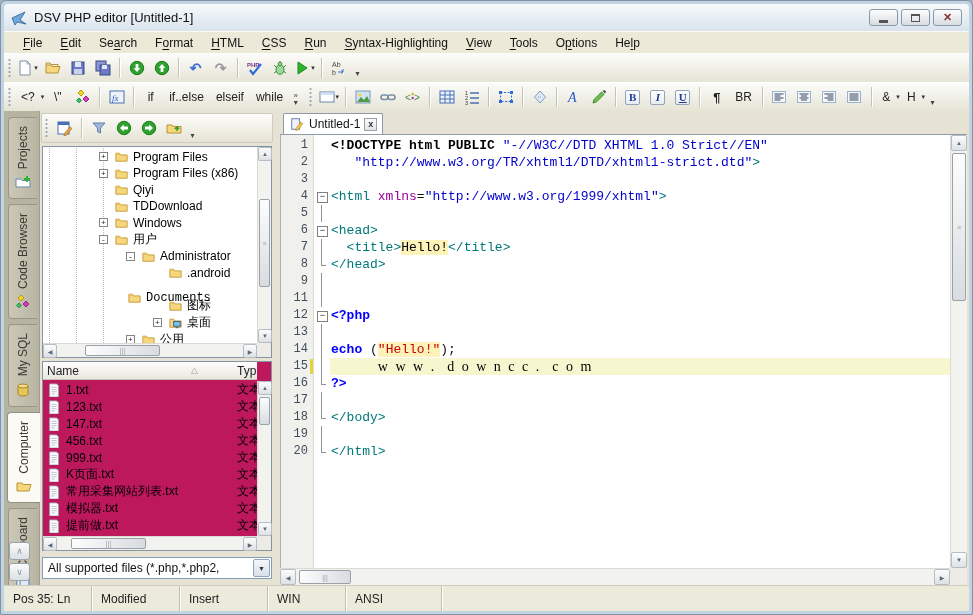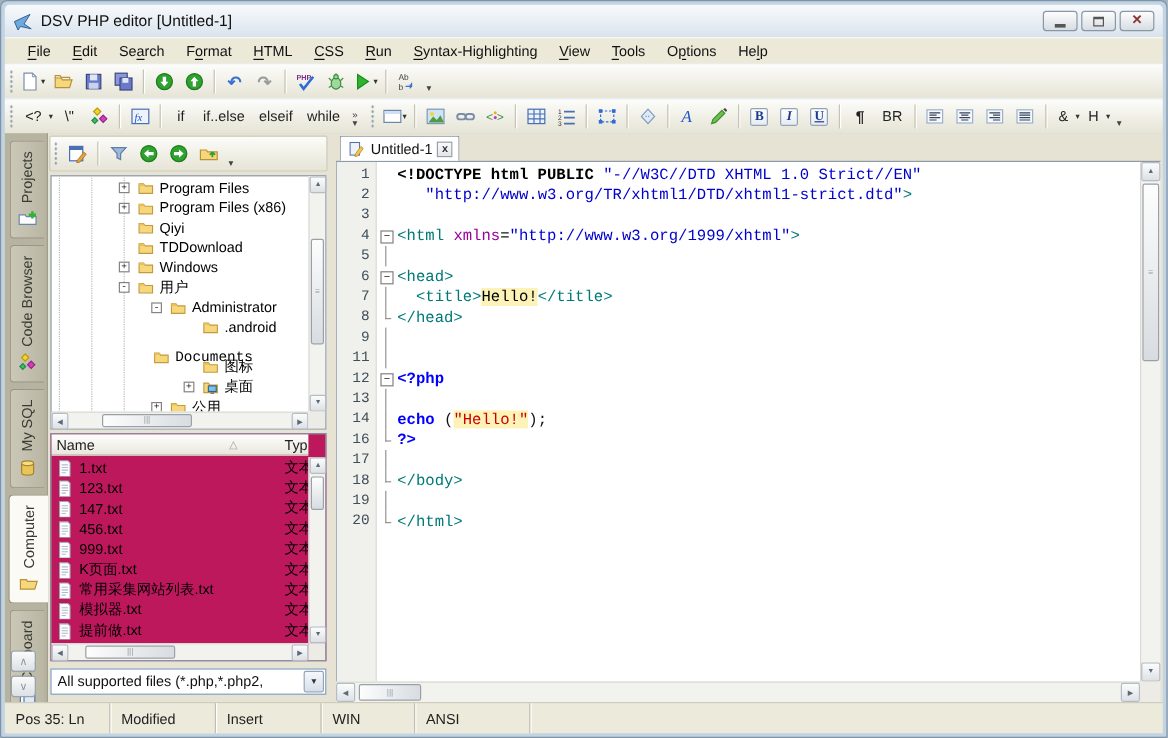--- a/index.html
+++ b/index.html
@@ -884,20 +884,21 @@
             <div class="cline"><span class="no">4</span><span class="fold box"></span><span class="ctext"><span class="tk-t">&lt;html </span><span class="tk-a">xmlns</span><span class="tk-p">=</span><span class="tk-s">"http://www.w3.org/1999/xhtml"</span><span class="tk-t">&gt;</span></span></div>
             <div class="cline"><span class="no">5</span><span class="fold line"></span><span class="ctext"></span></div>
             <div class="cline"><span class="no">6</span><span class="fold box"></span><span class="ctext"><span class="tk-t">&lt;head&gt;</span></span></div>
             <div class="cline"><span class="no">7</span><span class="fold line"></span><span class="ctext"><span class="tk-p">  </span><span class="tk-t">&lt;title&gt;</span><span class="tk-h">Hello!</span><span class="tk-t">&lt;/title&gt;</span></span></div>
             <div class="cline"><span class="no">8</span><span class="fold corner"></span><span class="ctext"><span class="tk-t">&lt;/head&gt;</span></span></div>
             <div class="cline"><span class="no">9</span><span class="fold line"></span><span class="ctext"></span></div>
             <div class="cline"><span class="no">11</span><span class="fold line"></span><span class="ctext"></span></div>
             <div class="cline"><span class="no">12</span><span class="fold box"></span><span class="ctext"><span class="tk-ph">&lt;?php</span></span></div>
             <div class="cline"><span class="no">13</span><span class="fold line"></span><span class="ctext"></span></div>
             <div class="cline"><span class="no">14</span><span class="fold line"></span><span class="ctext"><span class="tk-ph">echo</span><span class="tk-p"> (</span><span class="tk-sh">"Hello!"</span><span class="tk-p">);</span></span></div>
+            <div class="cline cur"><span class="no">15</span><span class="chg"></span><span class="fold line"></span><span class="ctext"><span class="tk-p">      </span><span class="tk-w">w w w .  d o w n c c .  c o m</span></span></div>
             <div class="cline"><span class="no">16</span><span class="fold corner"></span><span class="ctext"><span class="tk-ph">?&gt;</span></span></div>
             <div class="cline"><span class="no">17</span><span class="fold line"></span><span class="ctext"></span></div>
             <div class="cline"><span class="no">18</span><span class="fold corner"></span><span class="ctext"><span class="tk-t">&lt;/body&gt;</span></span></div>
             <div class="cline"><span class="no">19</span><span class="fold line"></span><span class="ctext"></span></div>
             <div class="cline"><span class="no">20</span><span class="fold corner"></span><span class="ctext"><span class="tk-t">&lt;/html&gt;</span></span></div>
           </div>
       </div>
       <div class="ev">
         <span class="sar ear" style="top:0;left:0;">▲</span>
         <div class="sth sthh" style="left:1px;right:1px;top:18px;height:148px;">≡</div>

